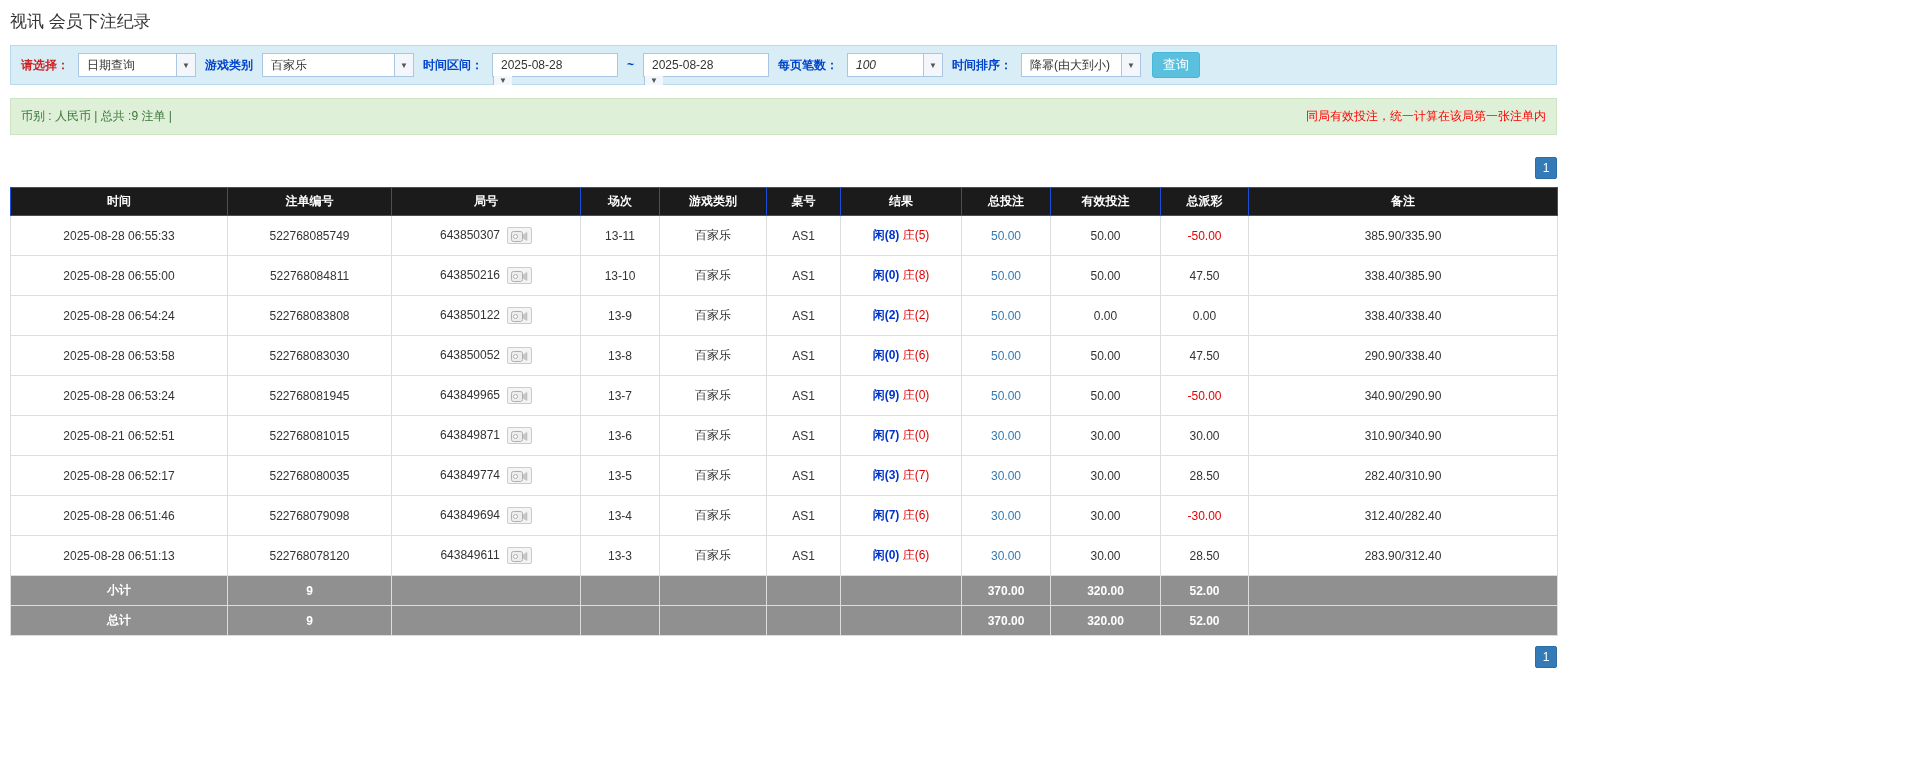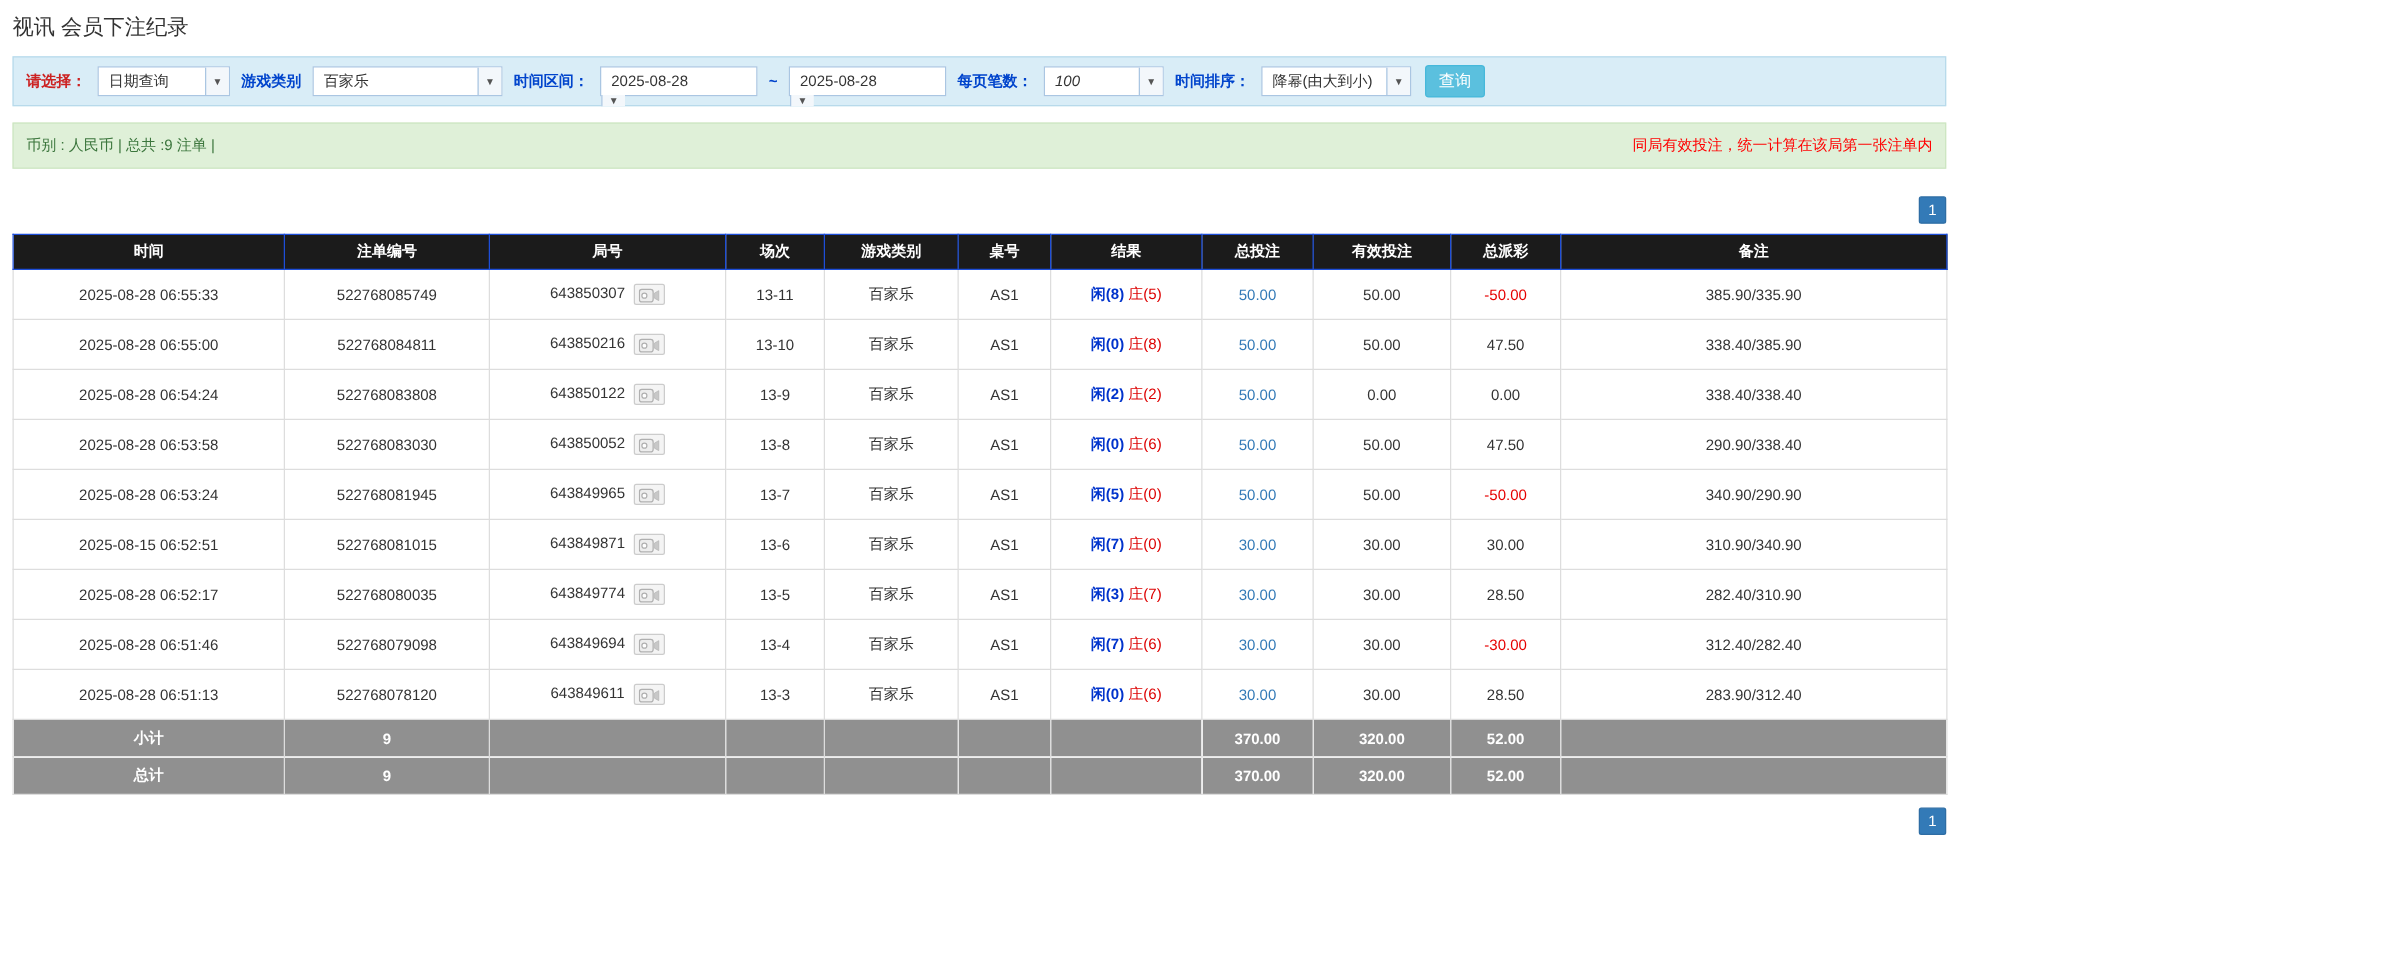--- a/index.html
+++ b/index.html
@@ -47,21 +47,21 @@
   .combo{
     display:inline-flex; align-items:stretch;
     background:#fff; border:1px solid #aac6e2; height:24px;
   }
   .combo-text{ padding:0 8px; line-height:22px; white-space:nowrap; flex:1 1 auto; text-align:left; }
   .combo-arrow{
     width:19px; border-left:1px solid #aac6e2; background:#f3f7fb;
     display:flex; align-items:center; justify-content:center;
     color:#555; font-size:8px; cursor:pointer; flex:0 0 auto;
   }
-  .w-select{ width:106px; }
+  .w-select{ width:118px; }
   .w-game{ width:152px; }
   .w-date{ width:126px;flex-direction:column; }
   .w-num{ width:96px;font-style:italic; }
   .w-sort{ width:120px; }
 
   .btn-query{
     background:var(--button-bg); border:1px solid #46b8da; color:#fff;
     height:26px; padding:0 10px; border-radius:3px;
     font-size:13px; cursor:pointer; margin-left:2px;
     font-family:inherit;
@@ -265,28 +265,28 @@
           <td>2025-08-28 06:53:24</td>
           <td>522768081945</td>
           <td><span>643849965</span><span class="cam-icon"><svg width="17" height="13" viewBox="0 0 17 13" aria-hidden="true">
                 <rect x="0.5" y="1.5" width="11" height="10" rx="2" fill="#ededed" stroke="#b0b0b0"></rect>
                 <path d="M12.5 4.5 L16 2.5 V10.5 L12.5 8.5 Z" fill="#c8c8c8" stroke="#b0b0b0" stroke-width="0.5"></path>
                 <circle cx="4.5" cy="6.5" r="2" fill="#ffffff" stroke="#b0b0b0"></circle>
               </svg></span></td>
           <td>13-7</td>
           <td>百家乐</td>
           <td>AS1</td>
-          <td><span class="player">闲(5)</span> <span class="banker">庄(0)</span></td>
+          <td><span class="player">闲(9)</span> <span class="banker">庄(0)</span></td>
           <td class="bet-link">50.00</td>
           <td>50.00</td>
           <td class="payout neg">-50.00</td>
           <td>340.90/290.90</td>
         </tr>
         <tr>
-          <td>2025-08-15 06:52:51</td>
+          <td>2025-08-21 06:52:51</td>
           <td>522768081015</td>
           <td><span>643849871</span><span class="cam-icon"><svg width="17" height="13" viewBox="0 0 17 13" aria-hidden="true">
                 <rect x="0.5" y="1.5" width="11" height="10" rx="2" fill="#ededed" stroke="#b0b0b0"></rect>
                 <path d="M12.5 4.5 L16 2.5 V10.5 L12.5 8.5 Z" fill="#c8c8c8" stroke="#b0b0b0" stroke-width="0.5"></path>
                 <circle cx="4.5" cy="6.5" r="2" fill="#ffffff" stroke="#b0b0b0"></circle>
               </svg></span></td>
           <td>13-6</td>
           <td>百家乐</td>
           <td>AS1</td>
           <td><span class="player">闲(7)</span> <span class="banker">庄(0)</span></td>

